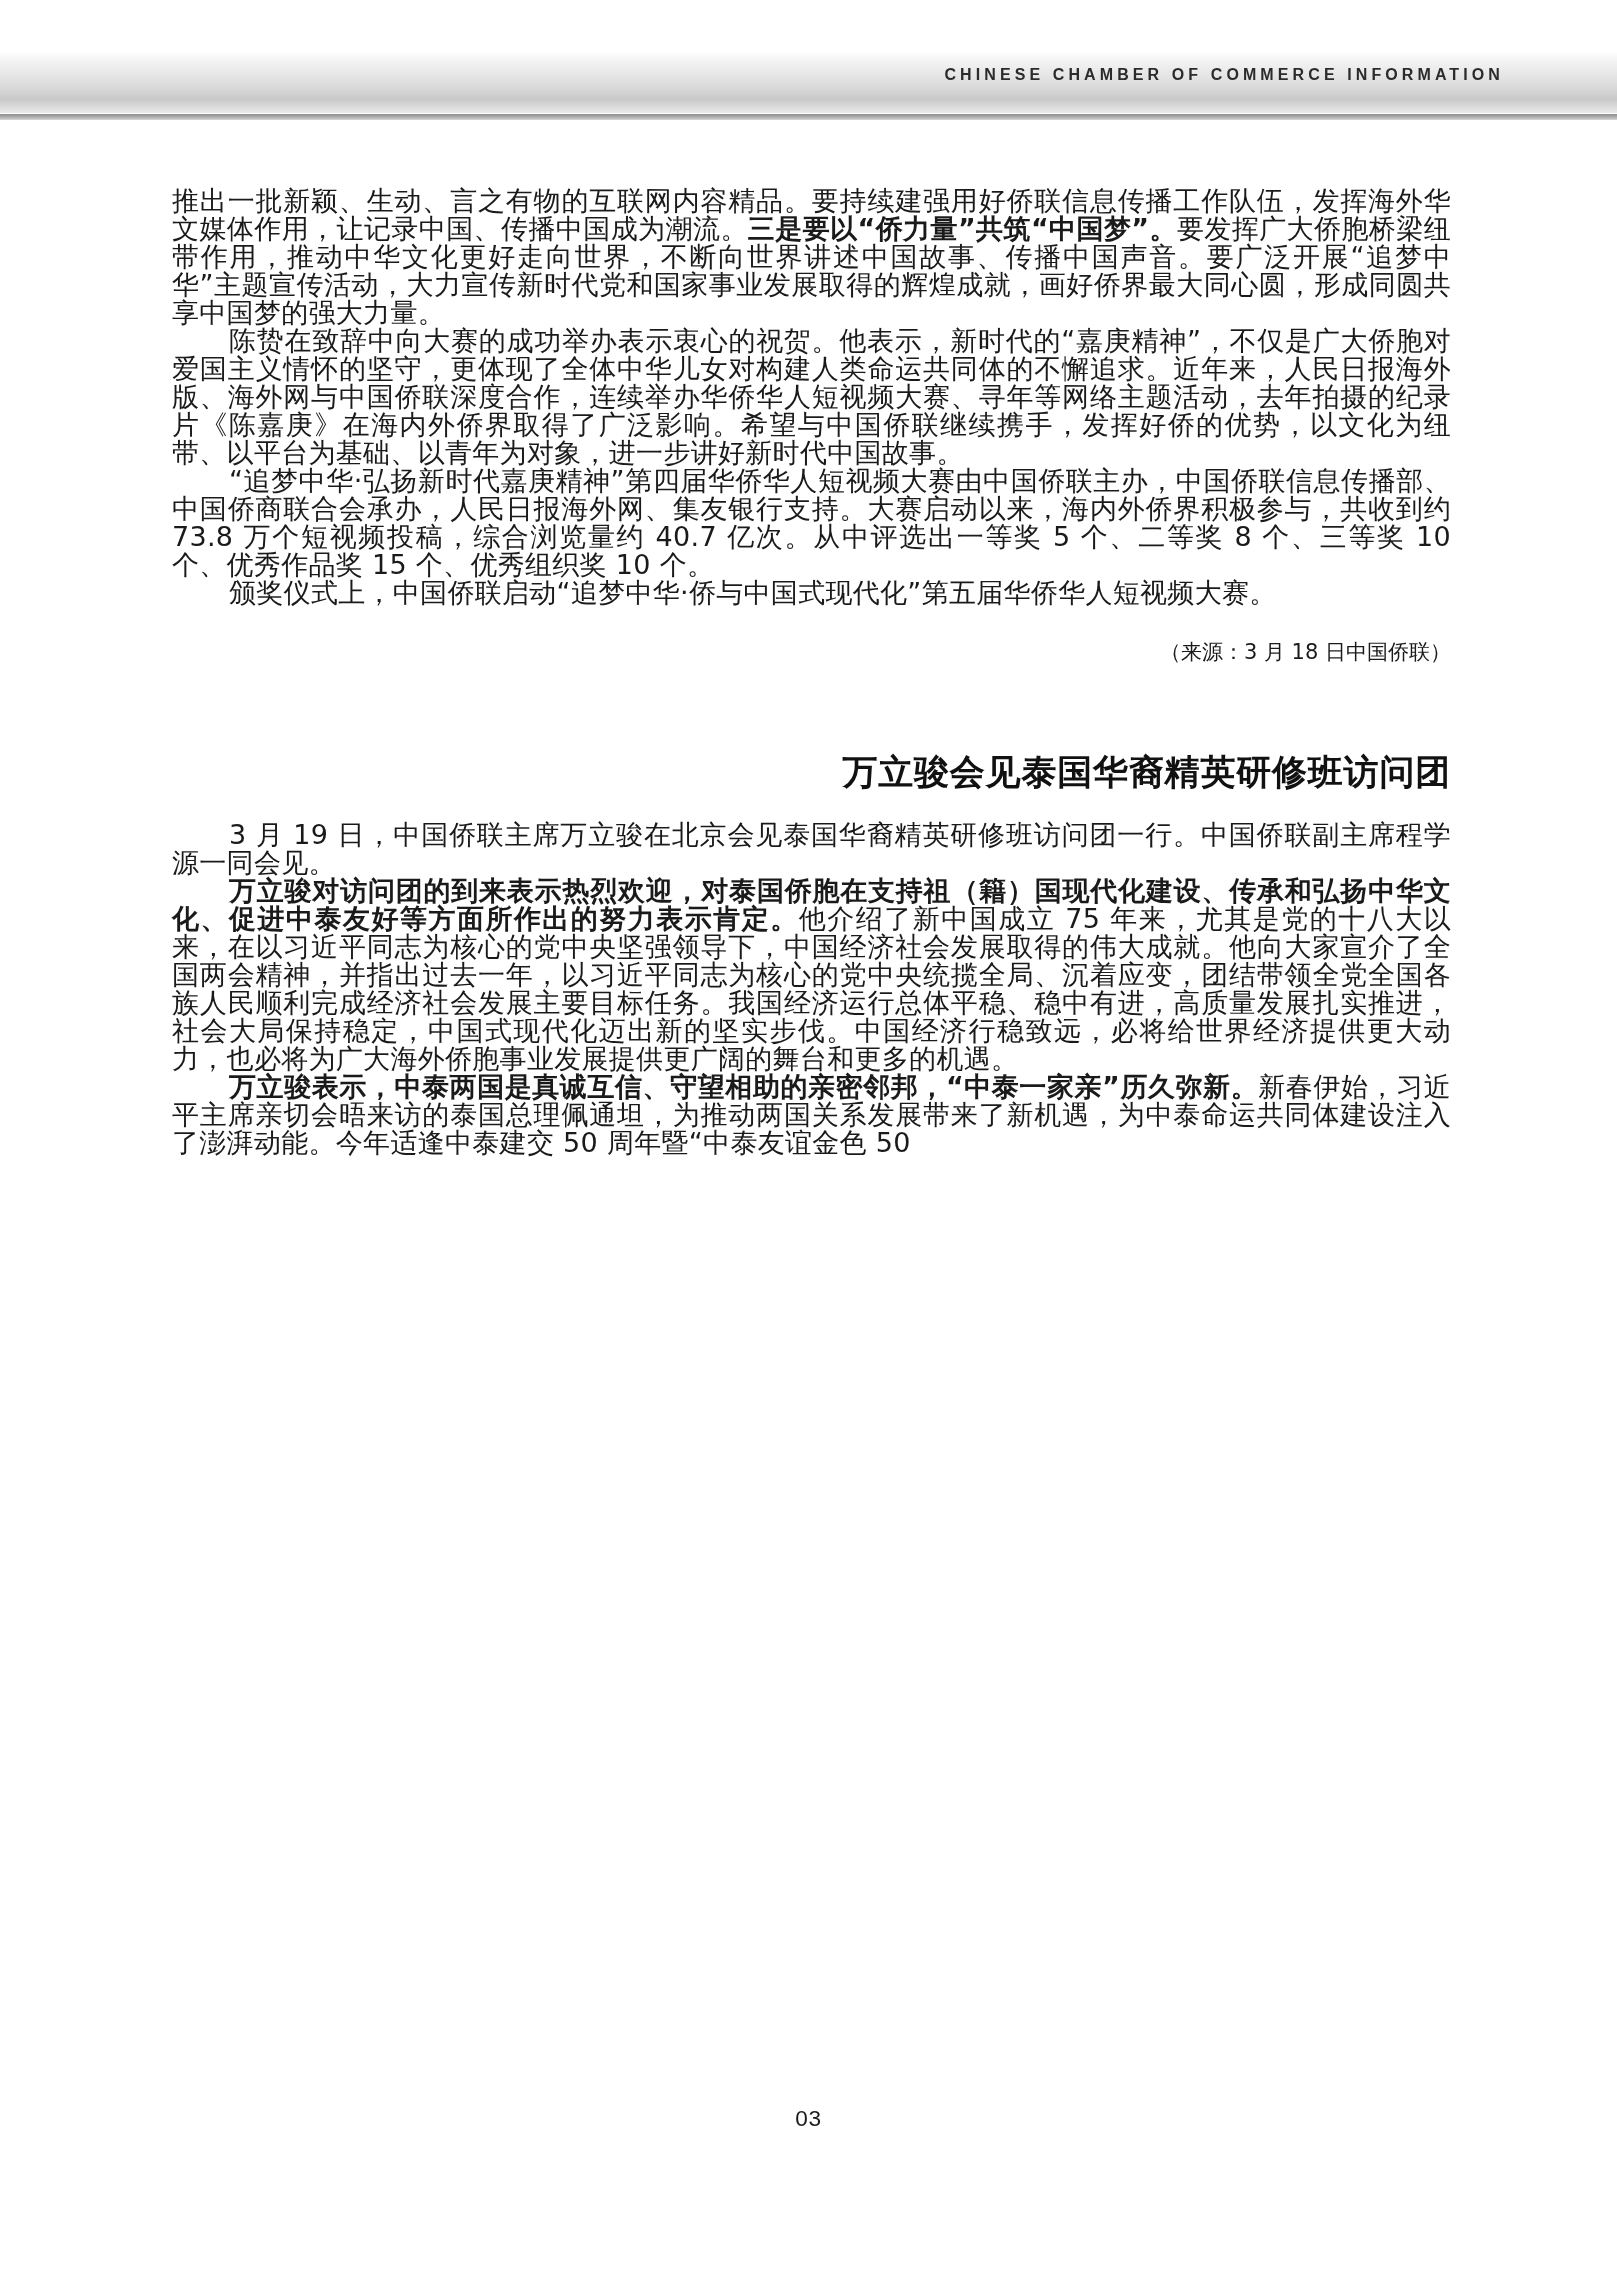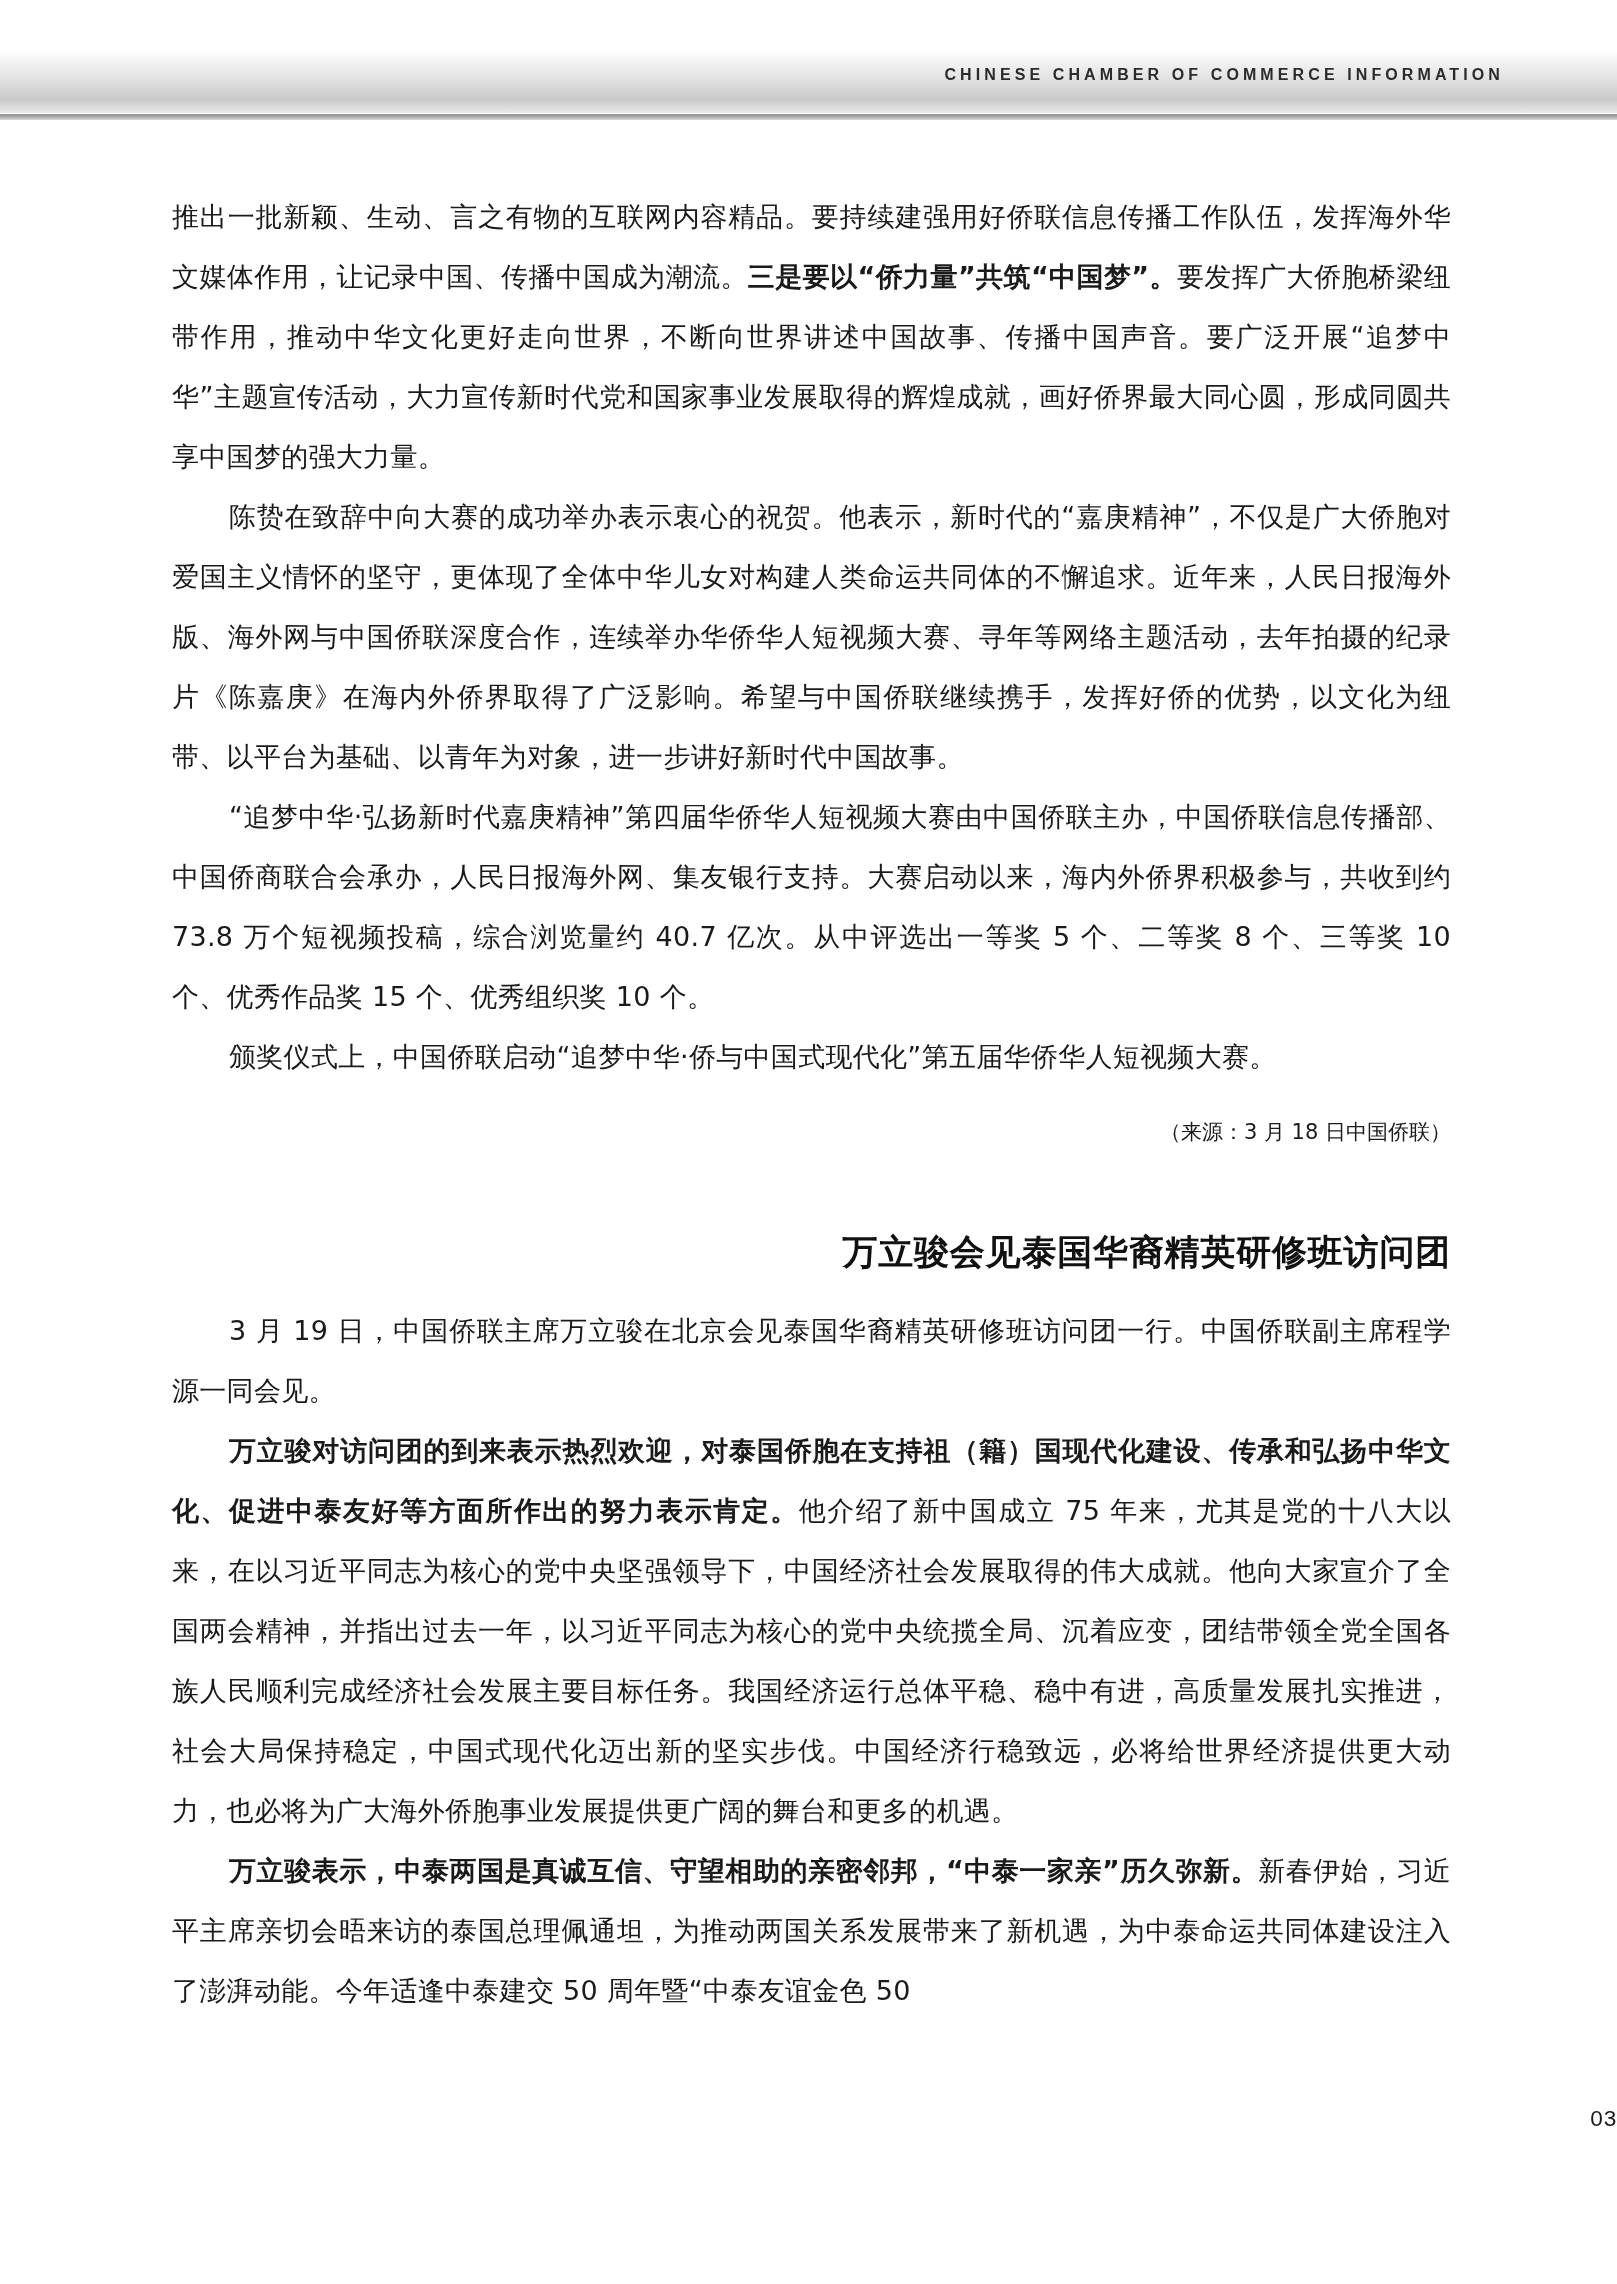--- a/index.html
+++ b/index.html
@@ -49,21 +49,21 @@
   .content {
     position: absolute;
     top: 187px;
     left: 172px;
     width: 1279px;
   }
   p.para {
     margin: 0 0 0 0;
     font-family: "DejaVu Sans", sans-serif;
     font-size: 27px;
-    line-height: 60px;
+    line-height: 28px;
     color: #1a1a1a;
     text-align: justify;
     text-justify: inter-character;
     letter-spacing: 0.3px;
   }
   p.indent {
     text-indent: 57px;
   }
   .b {
     font-weight: 700;
@@ -86,21 +86,21 @@
     text-align: right;
     color: #111111;
     letter-spacing: 0.8px;
   }
 
   .page-number {
     position: absolute;
     bottom: 60px;
     left: 0;
     width: 1617px;
-    text-align: right;
+    text-align: center;
     font-family: "Liberation Sans", sans-serif;
     font-size: 22.6px;
     color: #1a1a1a;
     letter-spacing: 0.8px;
   }
 </style>
 </head>
 <body>
 
 <div class="page">

